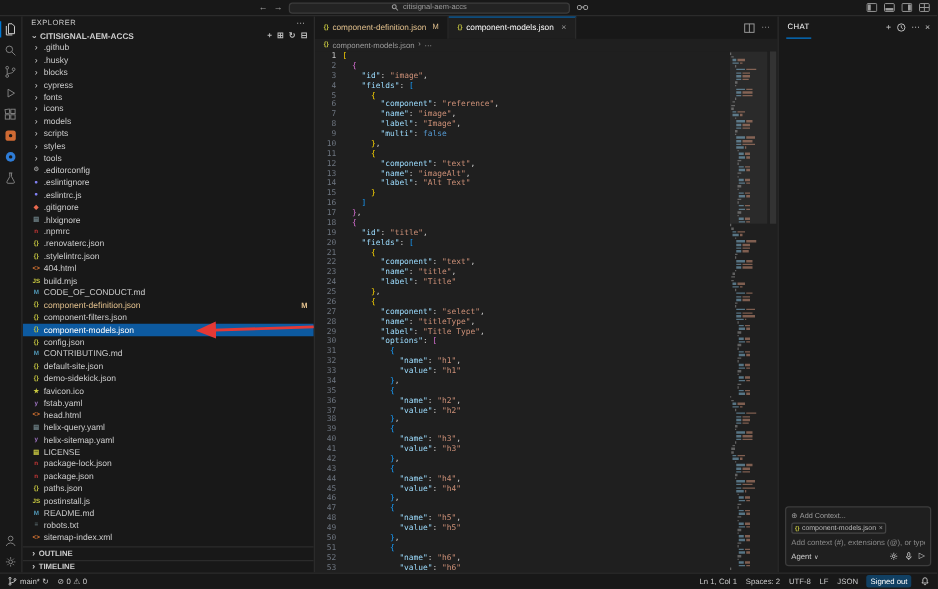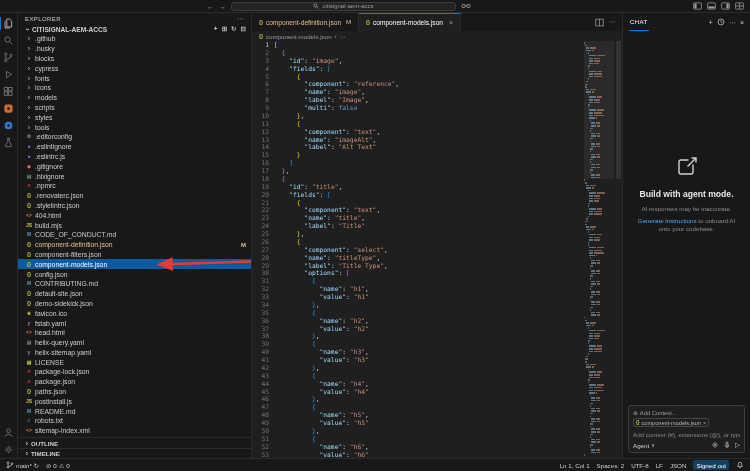--- a/index.html
+++ b/index.html
@@ -1089,34 +1089,20 @@
       <span>
           <svg viewBox="0 0 12 12">
             <circle cx="6" cy="6" r="4.4"></circle>
             <path d="M6 3.5V6l1.8 1.3"></path>
           </svg>
         </span>
       <span>⋯</span>
       <span>×</span>
     </span>
   </div>
-  <div class="chat-empty">
-    <div class="agent-icon">
-      <svg viewBox="0 0 24 24">
-          <path d="M13.5 5H6a2 2 0 0 0-2 2v10a2 2 0 0 0 2 2h10a2 2 0 0 0 2-2V9.5"></path>
-          <path d="M12.5 11.5L21 3"></path>
-          <path d="M16.5 3H21v4.5"></path>
-        </svg>
-    </div>
-    <div class="chat-title">Build with agent mode.</div>
-    <div class="chat-sub">AI responses may be inaccurate.</div>
-    <div class="chat-para">
-      <span class="chat-link">Generate instructions</span><span> to onboard AI onto your codebase.</span>
-    </div>
-  </div>
   <div class="chat-input">
     <div>
       <span class="ci-addctx">
         <span>⊕</span>
         <span>Add Context...</span>
       </span>
     </div>
     <div class="ci-chip">
       <span class="json-ic" style="font-size: 4.5px; font-weight: bold; color: rgb(203, 203, 65);">{}</span>
       <span>component-models.json</span>

